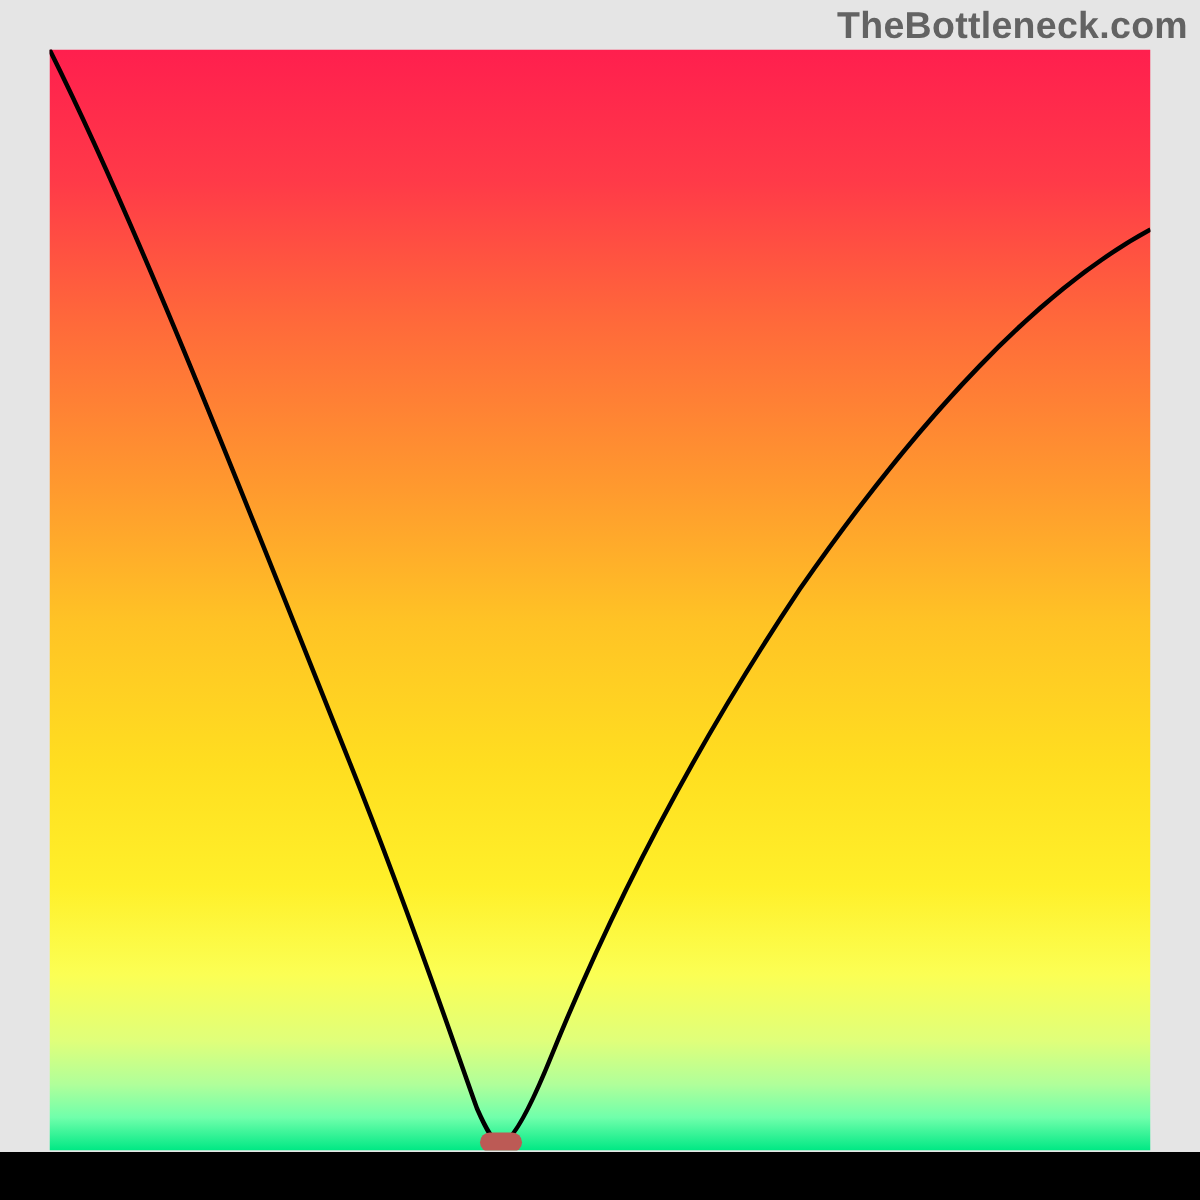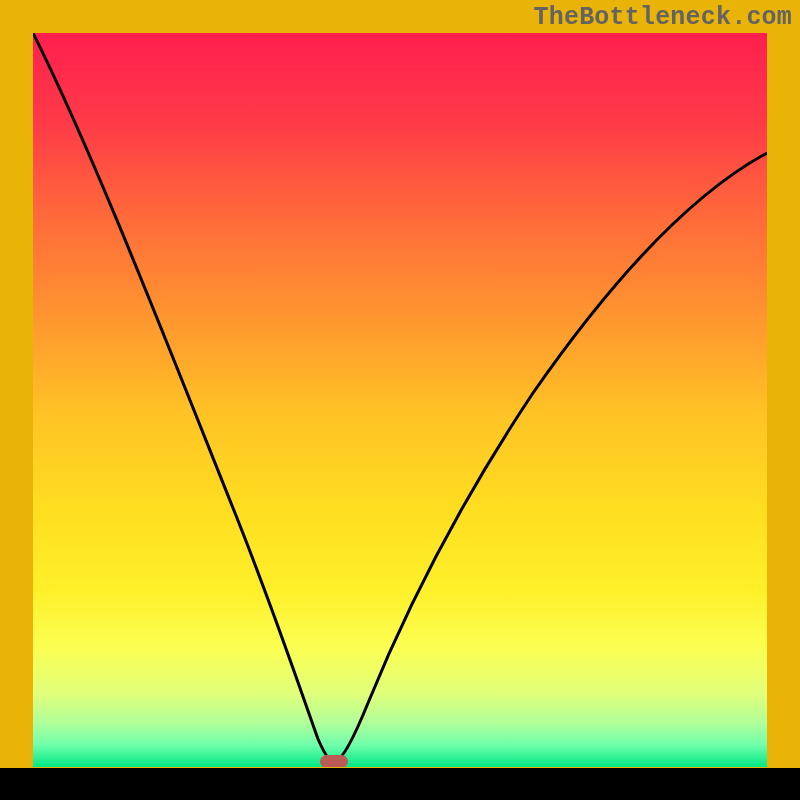--- a/index.html
+++ b/index.html
@@ -10,22 +10,21 @@
     background: #000;
     position: relative;
     font-family: Arial, Helvetica, sans-serif;
   }
   .outer {
     position: absolute;
     left: 0;
     top: 0;
     width: 800px;
     height: 768px;
-    background: #eab308;
-    font-family: Liberation Mono, monospace;
+    background: #e5e5e5;
   }
   .watermark {
     position: absolute;
     top: 3px;
     right: 8px;
     font-size: 25px;
     font-weight: 600;
     color: #636363;
     letter-spacing: 0.2px;
   }

